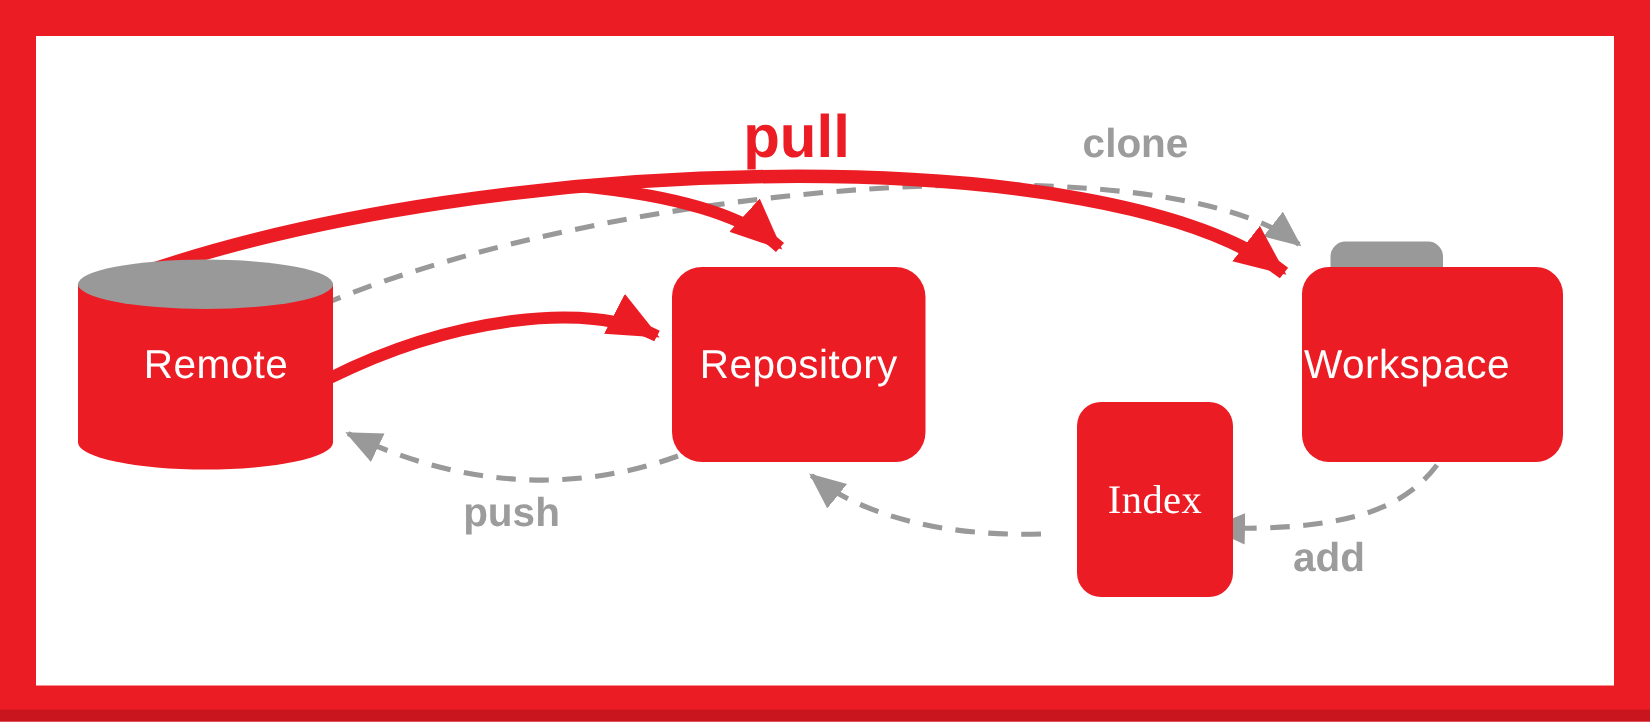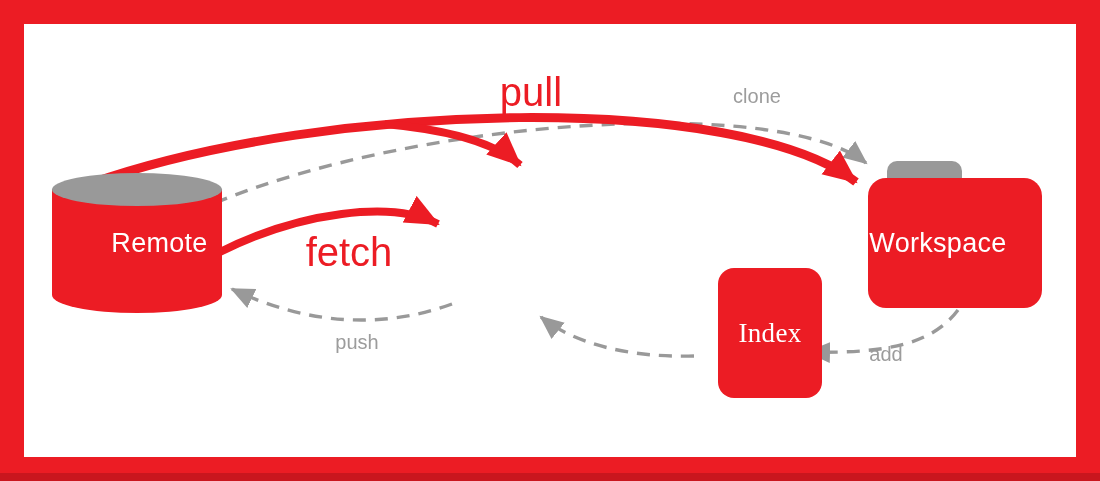--- a/index.html
+++ b/index.html
@@ -29,21 +29,21 @@
   .edge-dashed{fill:none;stroke:var(--gray);stroke-width:3.4;stroke-dasharray:13 9;}
   .edge-thick{fill:none;stroke:var(--red);stroke-width:9;}
   .edge-thick2{fill:none;stroke:var(--red);stroke-width:8;}
 
   .node{position:absolute;z-index:2;}
   .node-label{
     position:absolute;inset:0;display:flex;align-items:center;justify-content:center;
     color:#ffffff;font-size:27px;letter-spacing:.3px;
   }
   
-  .cyl{left:52px;top:173px;width:184px;height:140px;padding-left:31px;}
+  .cyl{left:52px;top:173px;width:184px;height:140px;}
   .cyl-body{
     position:absolute;left:0;top:16px;width:170px;height:124px;
     background:var(--red);
     border-radius:0 0 50% 50% / 0 0 18px 18px;
   }
   .cyl-top{
     position:absolute;left:0;top:0;width:170px;height:33px;
     background:var(--gray);border-radius:50%;
   }
   
@@ -56,30 +56,30 @@
     position:absolute;left:19px;top:0;width:75px;height:30px;
     background:var(--gray);border-radius:10px 10px 0 0;
   }
   .wsp-body{
     position:absolute;left:0;top:17px;width:174px;height:130px;
     background:var(--red);border-radius:18px;
   }
   
   .action{
     position:absolute;z-index:3;transform:translate(-50%,-50%);
-    font-weight:normal;white-space:nowrap;
+    font-weight:bold;white-space:nowrap;
   }
   .action.big{font-size:40px;color:var(--red);}
-  .action.small{font-size:20px;color:var(--label-gray);}
+  .action.small{font-size:27px;color:var(--label-gray);}
   .lbl-pull{left:531px;top:92px;}
   .lbl-clone{left:757px;top:96px;}
   .lbl-fetch{left:349px;top:252px;}
-  .lbl-push{left:357px;top:342px;}
+  .lbl-push{left:341px;top:342px;}
   .lbl-commit{left:608px;top:385px;}
-  .lbl-add{left:886px;top:354px;}
+  .lbl-add{left:886px;top:372px;}
 </style>
 </head>
 <body>
 
 <div class="stage">
 
   <svg class="edges" width="1100" height="481" viewBox="0 0 1100 481">
     <defs>
       <marker id="mk-red" markerUnits="userSpaceOnUse" markerWidth="36" markerHeight="32" refX="32" refY="15" orient="auto">
         <path d="M0,0 L34,15 L0,30 Z" fill="#EC1C24"></path>
@@ -98,33 +98,35 @@
     <path class="edge-thick2" d="M 385 124 C 450 130, 497 144, 520 165" marker-end="url(#mk-red)"></path>
     <path class="edge-thick2" d="M 220 252 C 300 212, 392 200, 438 224" marker-end="url(#mk-red)"></path>
   </svg>
 
   <div class="node cyl">
     <div class="cyl-body"></div>
     <div class="cyl-top"></div>
     <div class="node-label">Remote</div>
   </div>
 
+  <div class="node repo">
+    <div class="node-label">Repository</div>
+  </div>
 
   <div class="node index">
     <div class="node-label">Index</div>
   </div>
 
   <div class="node wsp">
     <div class="wsp-tab"></div>
     <div class="wsp-body"></div>
     <div class="node-label" style="top:17px;">Workspace</div>
   </div>
 
   <div class="action big lbl-pull">pull</div>
   <div class="action small lbl-clone">clone</div>
-  <div class="action big lbl-fetch">fetch</div>
   <div class="action small lbl-push">push</div>
   <div class="action small lbl-add">add</div>
 
   <div class="frame"></div>
   <div class="frame-bottom-shade"></div>
 
 </div>
 
 </body></html>

